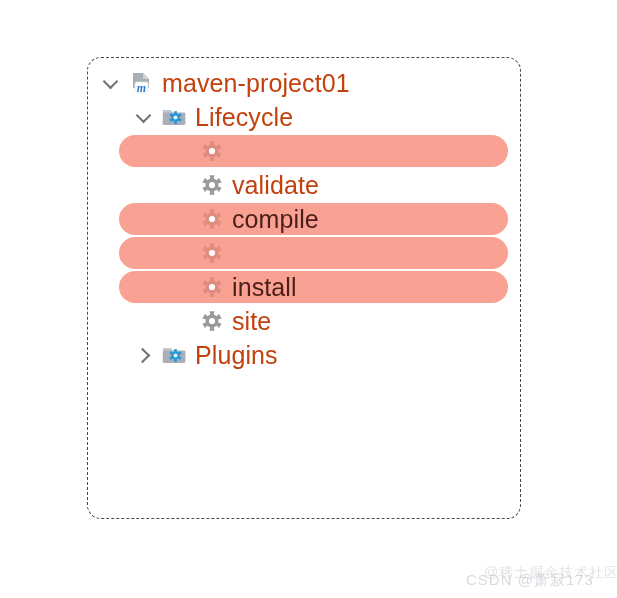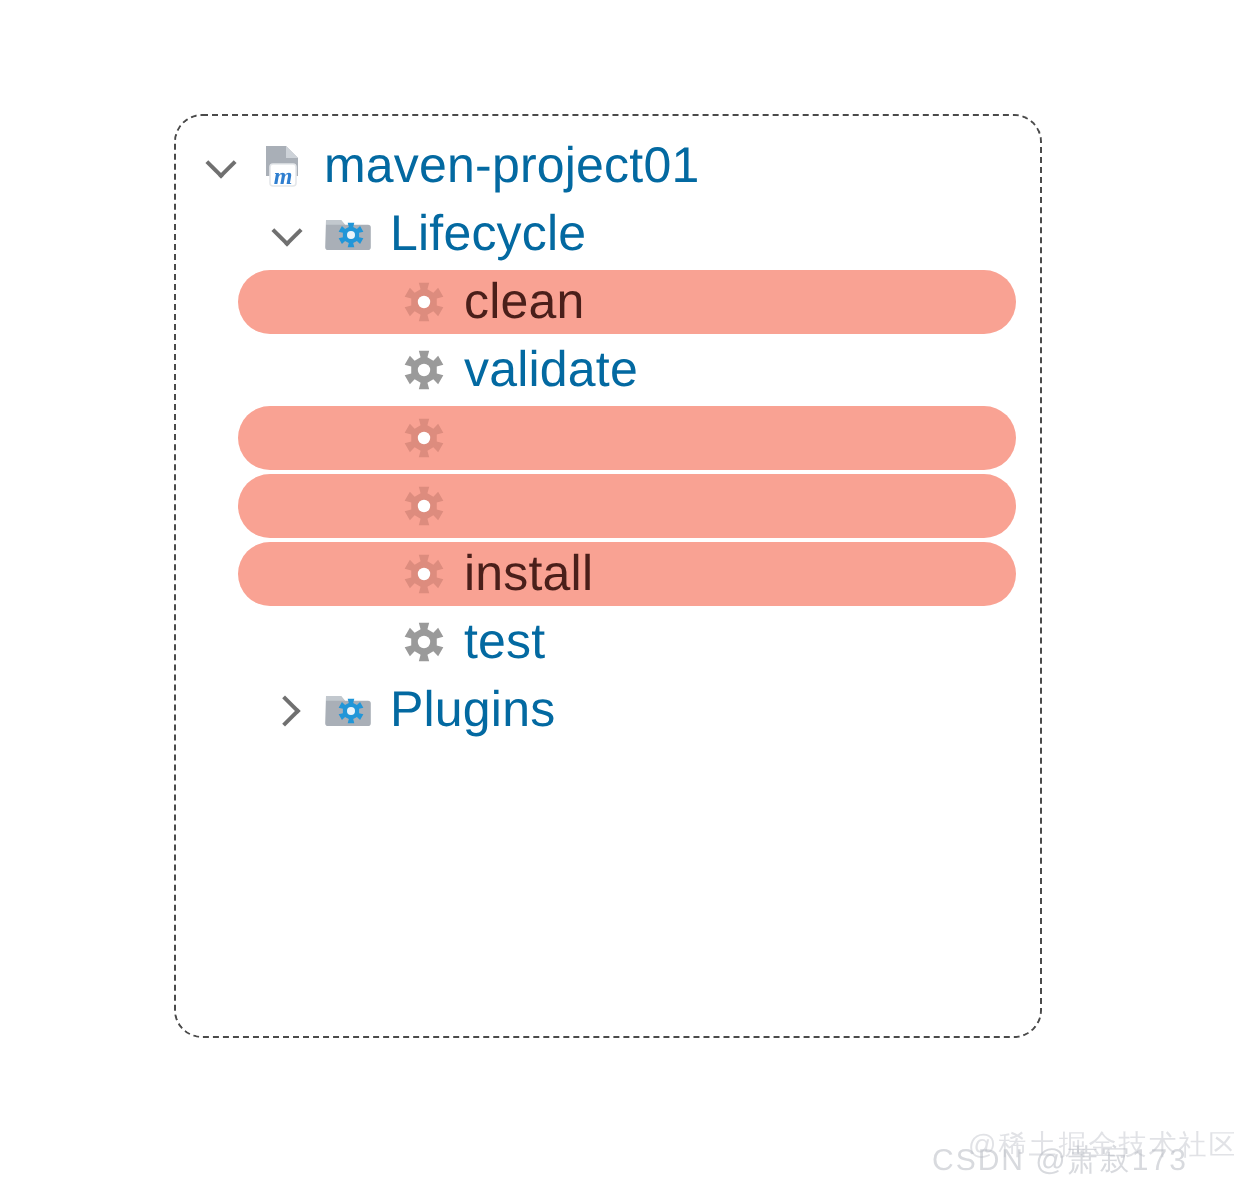--- a/index.html
+++ b/index.html
@@ -101,21 +101,21 @@
     margin-right: 9px;
     display: inline-flex;
     align-items: center;
     justify-content: center;
   }
 
   
   .label {
     font-size: 25px;
     line-height: 1;
-    color: #0369a1;
+    color: #c2410c;
     letter-spacing: 0.1px;
     white-space: nowrap;
   }
   .row.hl .label { color: #4a1f1a; }
 
   
   .watermark {
     position: absolute;
     white-space: nowrap;
     color: #b9bcc4;
@@ -173,21 +173,20 @@
       </div>
       <div class="row lvl2 hl">
         <div class="pill" style="background: rgb(249, 162, 147);"></div>
         <div class="inner">
           <span class="icon">
             <svg width="22" height="22" viewBox="0 0 22 22" xmlns="http://www.w3.org/2000/svg">
               <path d="M8.41 1.34L13.59 1.34L12.71 4.62L15.67 6.33L18.07 3.93L20.66 8.41L17.38 9.29L17.38 12.71L20.66 13.59L18.07 18.07L15.67 15.67L12.71 17.38L13.59 20.66L8.41 20.66L9.29 17.38L6.33 15.67L3.93 18.07L1.34 13.59L4.62 12.71L4.62 9.29L1.34 8.41L3.93 3.93L6.33 6.33L9.29 4.62Z" fill="#dd8c7e" fill-rule="evenodd"></path>
               <circle cx="11" cy="11" r="3.1" fill="#ffffff"></circle>
             </svg>
           </span>
-          <span class="label">clean</span>
         </div>
       </div>
       <div class="row lvl2 plain">
         <div class="inner">
           <span class="icon">
             <svg width="22" height="22" viewBox="0 0 22 22" xmlns="http://www.w3.org/2000/svg">
               <path d="M8.41 1.34L13.59 1.34L12.71 4.62L15.67 6.33L18.07 3.93L20.66 8.41L17.38 9.29L17.38 12.71L20.66 13.59L18.07 18.07L15.67 15.67L12.71 17.38L13.59 20.66L8.41 20.66L9.29 17.38L6.33 15.67L3.93 18.07L1.34 13.59L4.62 12.71L4.62 9.29L1.34 8.41L3.93 3.93L6.33 6.33L9.29 4.62Z" fill="#9a9a9a" fill-rule="evenodd"></path>
               <circle cx="11" cy="11" r="3.1" fill="#ffffff"></circle>
             </svg>
           </span>
@@ -196,20 +195,21 @@
       </div>
       <div class="row lvl2 hl">
         <div class="pill" style="background: rgb(249, 162, 147);"></div>
         <div class="inner">
           <span class="icon">
             <svg width="22" height="22" viewBox="0 0 22 22" xmlns="http://www.w3.org/2000/svg">
               <path d="M8.41 1.34L13.59 1.34L12.71 4.62L15.67 6.33L18.07 3.93L20.66 8.41L17.38 9.29L17.38 12.71L20.66 13.59L18.07 18.07L15.67 15.67L12.71 17.38L13.59 20.66L8.41 20.66L9.29 17.38L6.33 15.67L3.93 18.07L1.34 13.59L4.62 12.71L4.62 9.29L1.34 8.41L3.93 3.93L6.33 6.33L9.29 4.62Z" fill="#dd8c7e" fill-rule="evenodd"></path>
               <circle cx="11" cy="11" r="3.1" fill="#ffffff"></circle>
             </svg>
           </span>
+          <span class="label">compile</span>
         </div>
       </div>
       <div class="row lvl2 hl">
         <div class="pill" style="background: rgb(249, 162, 147);"></div>
         <div class="inner">
           <span class="icon">
             <svg width="22" height="22" viewBox="0 0 22 22" xmlns="http://www.w3.org/2000/svg">
               <path d="M8.41 1.34L13.59 1.34L12.71 4.62L15.67 6.33L18.07 3.93L20.66 8.41L17.38 9.29L17.38 12.71L20.66 13.59L18.07 18.07L15.67 15.67L12.71 17.38L13.59 20.66L8.41 20.66L9.29 17.38L6.33 15.67L3.93 18.07L1.34 13.59L4.62 12.71L4.62 9.29L1.34 8.41L3.93 3.93L6.33 6.33L9.29 4.62Z" fill="#dd8c7e" fill-rule="evenodd"></path>
               <circle cx="11" cy="11" r="3.1" fill="#ffffff"></circle>
             </svg>
@@ -229,21 +229,21 @@
         </div>
       </div>
       <div class="row lvl2 plain">
         <div class="inner">
           <span class="icon">
             <svg width="22" height="22" viewBox="0 0 22 22" xmlns="http://www.w3.org/2000/svg">
               <path d="M8.41 1.34L13.59 1.34L12.71 4.62L15.67 6.33L18.07 3.93L20.66 8.41L17.38 9.29L17.38 12.71L20.66 13.59L18.07 18.07L15.67 15.67L12.71 17.38L13.59 20.66L8.41 20.66L9.29 17.38L6.33 15.67L3.93 18.07L1.34 13.59L4.62 12.71L4.62 9.29L1.34 8.41L3.93 3.93L6.33 6.33L9.29 4.62Z" fill="#9a9a9a" fill-rule="evenodd"></path>
               <circle cx="11" cy="11" r="3.1" fill="#ffffff"></circle>
             </svg>
           </span>
-          <span class="label">test</span>
+          <span class="label">site</span>
         </div>
       </div>
       <div class="row lvl1 plain">
         <div class="inner">
           <span class="chev collapsed"></span>
           <span class="icon">
             <svg width="24" height="22" viewBox="0 0 24 22" xmlns="http://www.w3.org/2000/svg">
               <path d="M1 4 h7.5 l2 2.4 h11.5 a1.4 1.4 0 0 1 1.4 1.4 v9.8 a1.4 1.4 0 0 1 -1.4 1.4 h-20 a1.4 1.4 0 0 1 -1.4 -1.4 Z" fill="#a9afb7"></path>
               <path d="M1 4 h7.5 l2 2.4 h-9.5 Z" fill="#c2c8ce"></path>
               <g transform="translate(13.5,11.5)">

